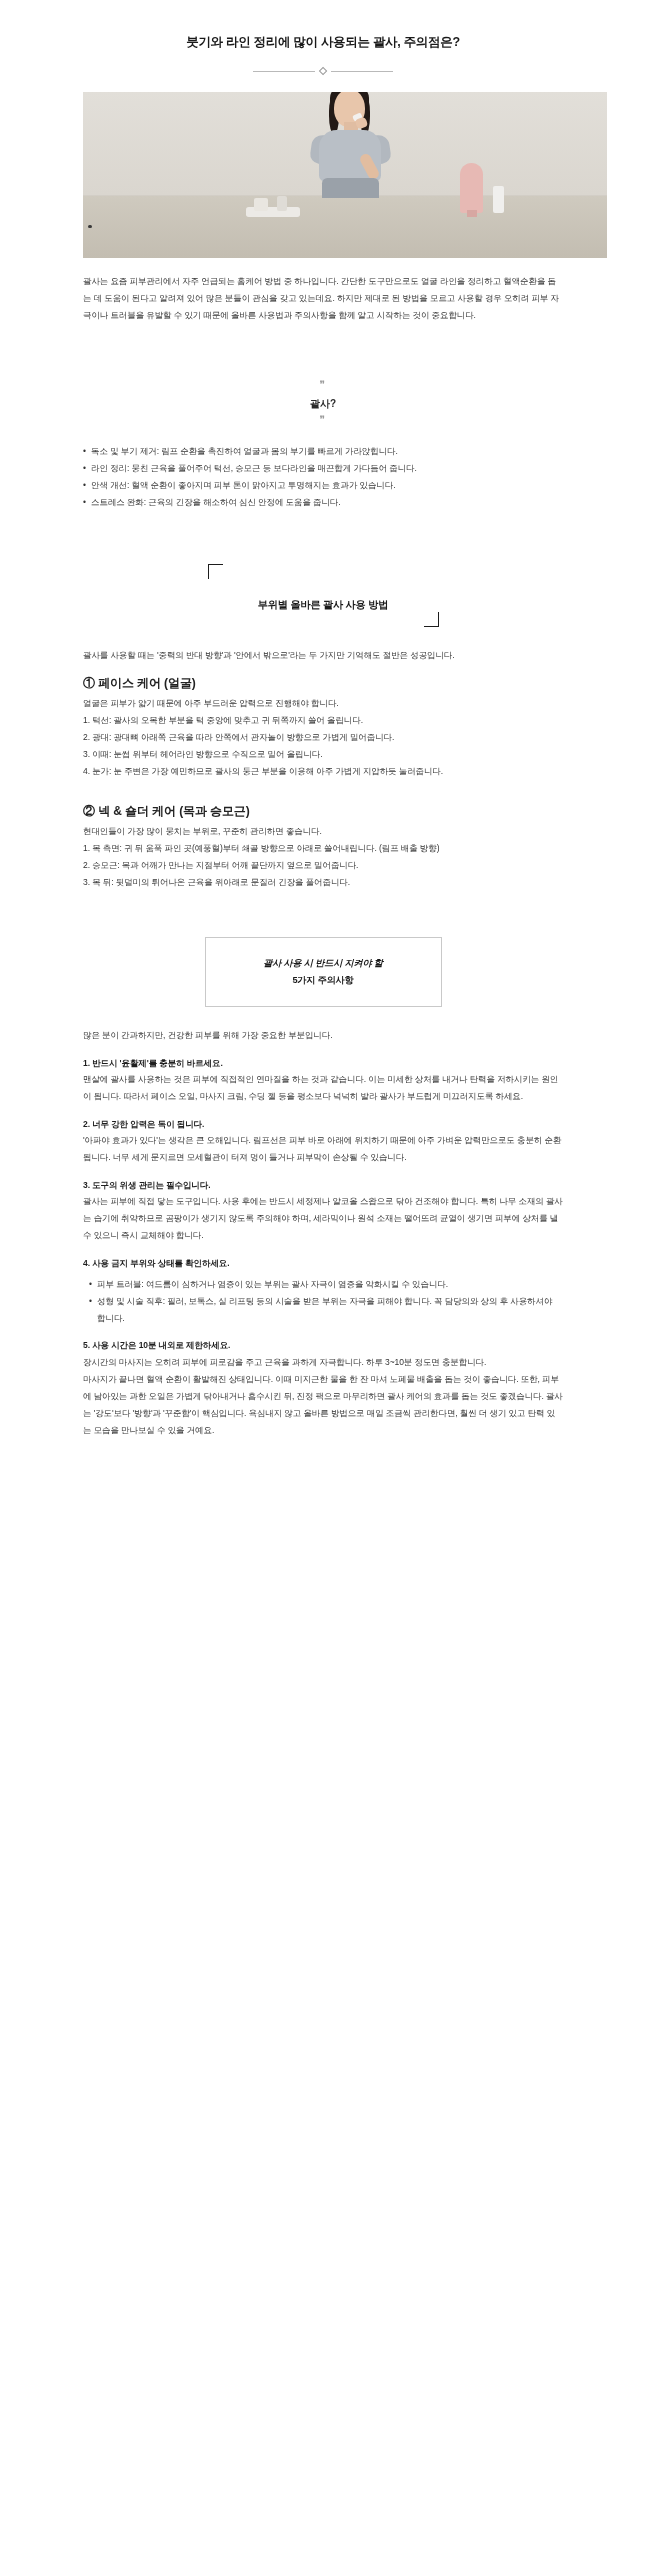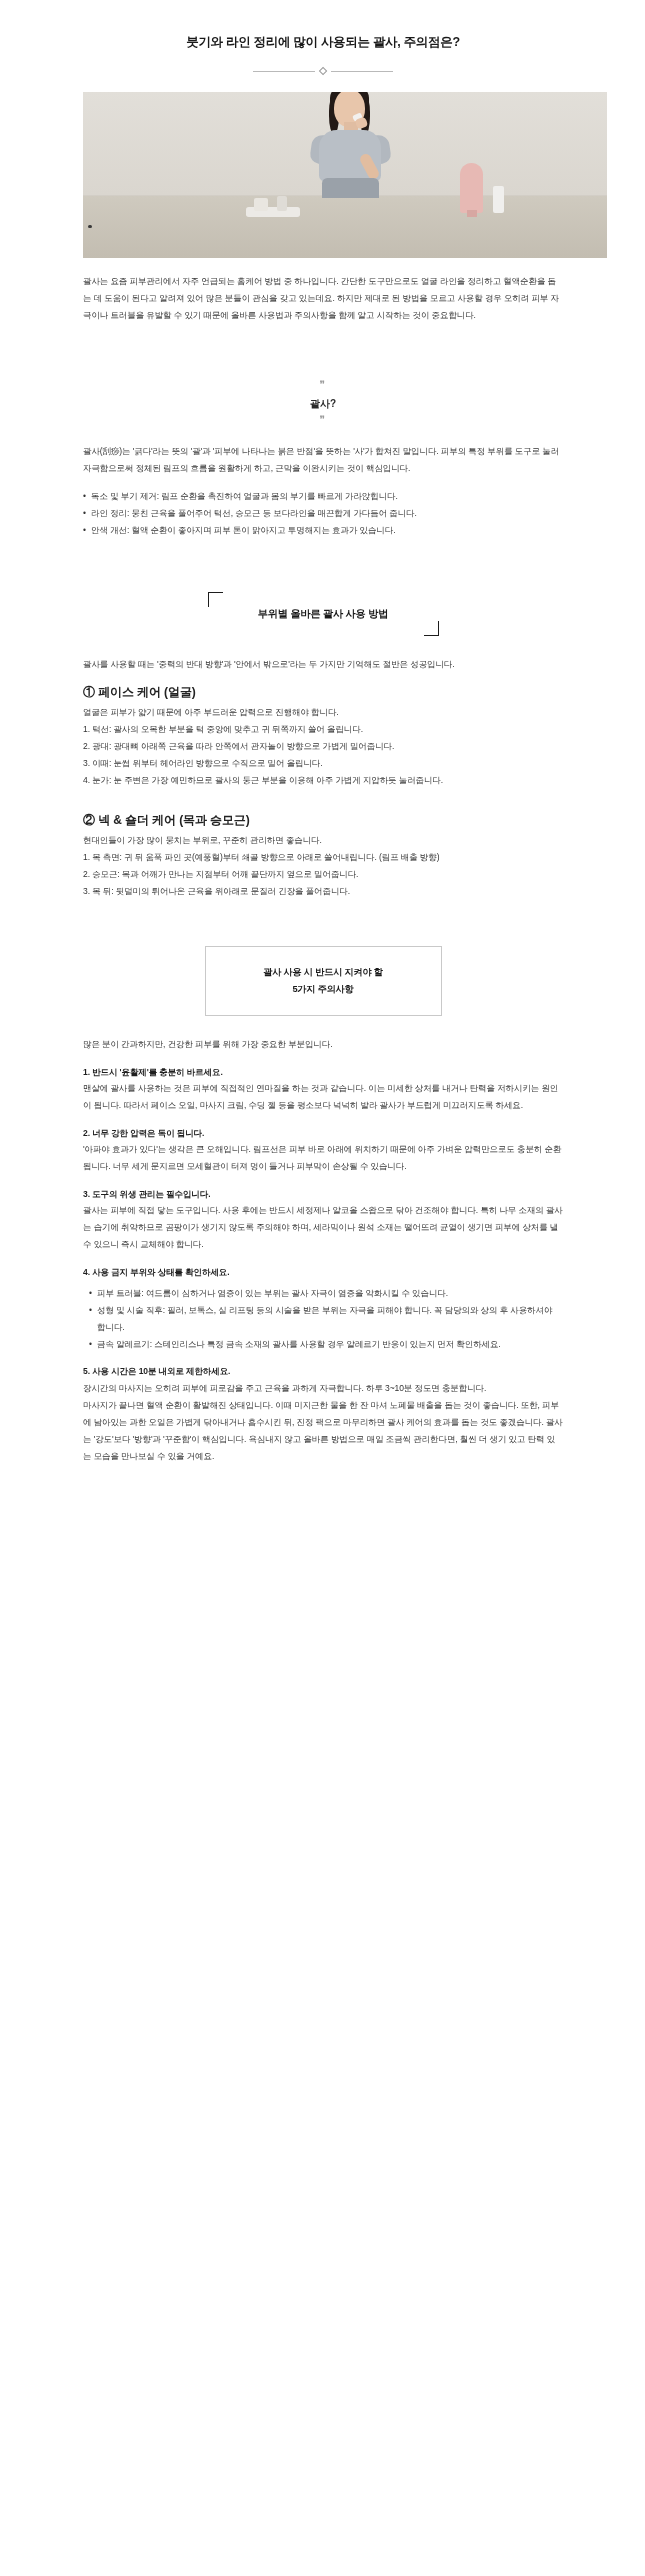--- a/index.html
+++ b/index.html
@@ -182,20 +182,21 @@
     position: absolute; left: 27px; top: 0; width: 15px; height: 15px;
     border-left: 1.4px solid #1d1d1d; border-top: 1.4px solid #1d1d1d;
   }
   .bracket-wrap .corner-br {
     position: absolute; right: 27px; bottom: 0; width: 15px; height: 15px;
     border-right: 1.4px solid #1d1d1d; border-bottom: 1.4px solid #1d1d1d;
   }
   .bracket-wrap .heading {
     text-align: center; font-size: 10.2px; font-weight: bold; color: #1a1a1a;
     letter-spacing: -0.2px;
+    margin-top: 19px;
   }
 
   .sub-heading {
     font-size: 12px; font-weight: bold; color: #222;
     margin: 11px 0 2.7px 0; letter-spacing: -0.1px;
   }
   .step-line {
     font-size: 8.5px; line-height: 2.0; color: #333; letter-spacing: -0.1px;
   }
 
@@ -203,21 +204,21 @@
   .callout {
     width: 237px;
     margin: 23px auto 20.3px auto;
     border: 0.7px solid #c9c9c9;
     background: #fff;
     text-align: center;
     padding: 17.6px 6.8px;
   }
   .callout .l1 {
     font-size: 9.2px; font-weight: bold; color: #1a1a1a;
-    letter-spacing: -0.2px; line-height: 1.8;
+    letter-spacing: -0.2px; line-height: 1.8; font-style: italic;
   }
   .callout .l2 {
     font-size: 9.2px; font-weight: bold; color: #1a1a1a;
     letter-spacing: -0.2px; line-height: 1.8;
   }
 
   .num-heading {
     font-size: 8.5px; font-weight: bold; color: #1f1f1f;
     margin: 13.6px 0 1.4px 0; letter-spacing: -0.1px;
   }
@@ -274,26 +275,26 @@
   <p class="body-text">괄사는 요즘 피부관리에서 자주 언급되는 홈케어 방법 중 하나입니다. 간단한 도구만으로도 얼굴 라인을 정리하고 혈액순환을 돕는 데 도움이 된다고 알려져 있어 많은 분들이 관심을 갖고 있는데요. 하지만 제대로 된 방법을 모르고 사용할 경우 오히려 피부 자극이나 트러블을 유발할 수 있기 때문에 올바른 사용법과 주의사항을 함께 알고 시작하는 것이 중요합니다.</p>
 
   <div class="spacer-lg"></div>
 
   <div class="quote-block">
     <div class="quote-mark">❞</div>
     <div class="quote-text">괄사?</div>
     <div class="quote-mark">❞</div>
   </div>
 
-  <p class="body-text">괄사(刮痧)는 '긁다'라는 뜻의 '괄'과 '피부에 나타나는 붉은 반점'을 뜻하는 '사'가 합쳐진 말입니다. 피부의 특정 부위를 도구로 눌러 자극함으로써 정체된 림프의 흐름을 원활하게 하고, 근막을 이완시키는 것이 핵심입니다.</p>
 
   <ul class="bullets">
     <li>독소 및 부기 제거: 림프 순환을 촉진하여 얼굴과 몸의 부기를 빠르게 가라앉힙니다.</li>
     <li>라인 정리: 뭉친 근육을 풀어주어 턱선, 승모근 등 보다라인을 매끈합게 가다듬어 줍니다.</li>
     <li>안색 개선: 혈액 순환이 좋아지며 피부 톤이 맑아지고 투명해지는 효과가 있습니다.</li>
+    <li>스트레스 완화: 근육의 긴장을 해소하여 심신 안정에 도움을 줍니다.</li>
   </ul>
 
   <div class="spacer-lg"></div>
 
   <div class="bracket-wrap">
     <span class="corner-tl"></span>
     <span class="corner-br"></span>
     <div class="heading">부위별 올바른 괄사 사용 방법</div>
   </div>
 
@@ -340,21 +341,20 @@
   <div>
     <div class="num-heading">3. 도구의 위생 관리는 필수입니다.</div>
     <div class="note-line">괄사는 피부에 직접 닿는 도구입니다. 사용 후에는 반드시 세정제나 알코올 스왑으로 닦아 건조해야 합니다. 특히 나무 소재의 괄사는 습기에 취약하므로 곰팡이가 생기지 않도록 주의해야 하며, 세라믹이나 원석 소재는 떨어뜨려 균열이 생기면 피부에 상처를 낼 수 있으니 즉시 교체해야 합니다.</div>
   </div>
 
   <div>
     <div class="num-heading">4. 사용 금지 부위와 상태를 확인하세요.</div>
     <ul class="tip-list">
       <li>피부 트러블: 여드름이 심하거나 염증이 있는 부위는 괄사 자극이 염증을 악화시킬 수 있습니다.</li>
       <li>성형 및 시술 직후: 필러, 보톡스, 실 리프팅 등의 시술을 받은 부위는 자극을 피해야 합니다. 꼭 담당의와 상의 후 사용하셔야 합니다.</li>
-      <li>금속 알레르기: 스테인리스나 특정 금속 소재의 괄사를 사용할 경우 알레르기 반응이 있는지 먼저 확인하세요.</li>
     </ul>
   </div>
 
   <div>
     <div class="num-heading">5. 사용 시간은 10분 내외로 제한하세요.</div>
     <div class="note-line">장시간의 마사지는 오히려 피부에 피로감을 주고 근육을 과하게 자극합니다. 하루 3~10분 정도면 충분합니다.</div>
   </div>
 
   <p class="body-text closing">마사지가 끝나면 혈액 순환이 활발해진 상태입니다. 이때 미지근한 물을 한 잔 마셔 노폐물 배출을 돕는 것이 좋습니다. 또한, 피부에 남아있는 과한 오일은 가볍게 닦아내거나 흡수시킨 뒤, 진정 팩으로 마무리하면 괄사 케어의 효과를 돕는 것도 좋겠습니다. 괄사는 '강도'보다 '방향'과 '꾸준함'이 핵심입니다. 욕심내지 않고 올바른 방법으로 매일 조금씩 관리한다면, 훨씬 더 생기 있고 탄력 있는 모습을 만나보실 수 있을 거예요.</p>
 

